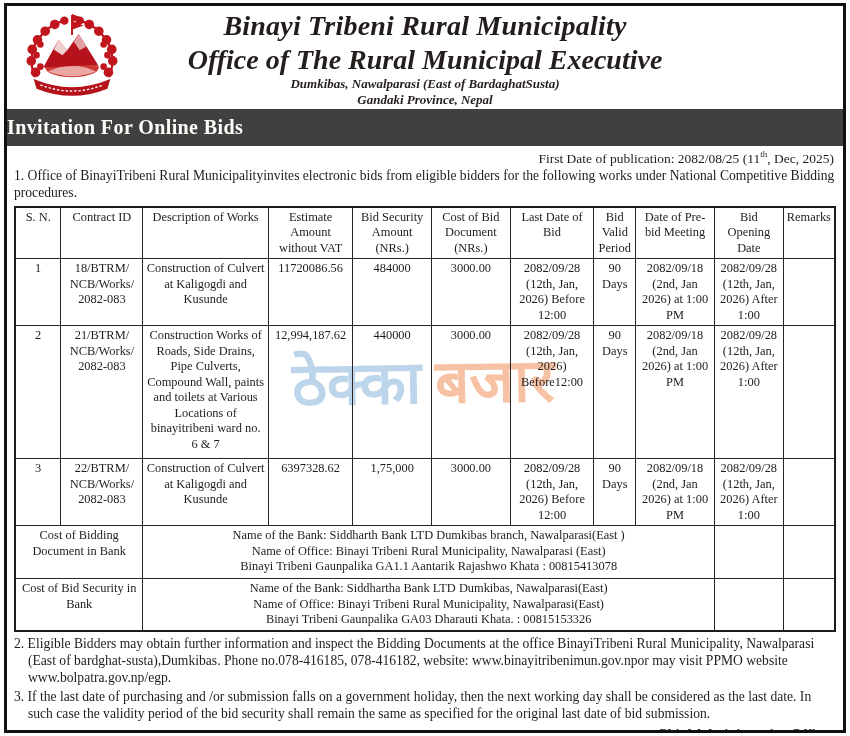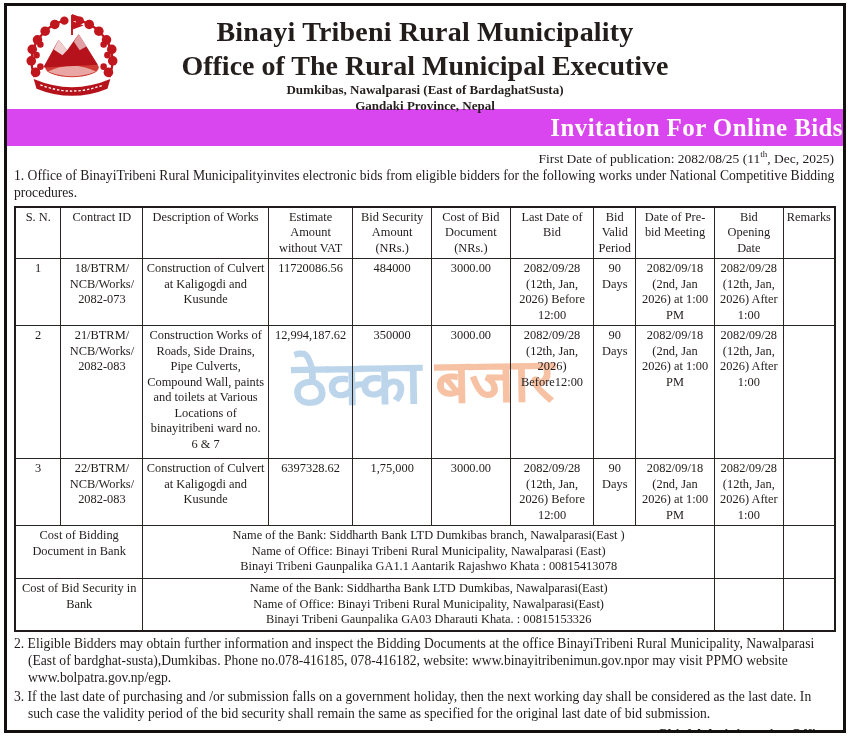--- a/index.html
+++ b/index.html
@@ -2,28 +2,28 @@
 <html><head>
 <meta charset="utf-8">
 <style>
   html,body{margin:0;padding:0;background:#fff;}
   body{width:850px;height:736px;position:relative;font-family:"Liberation Serif","DejaVu Serif",serif;color:#211c1b;}
   .doc{position:absolute;left:4px;top:3px;right:4px;bottom:3px;border:3px solid #141010;background:#fff;overflow:hidden;}
 
   
   .hdr{position:relative;height:103px;}
   .emblem{position:absolute;left:12px;top:6px;width:106px;height:92px;}
-  .hdr-text{text-align:center;padding-top:11px;}
+  .hdr-text{text-align:center;padding-top:5px;font-style:italic;}
   .hdr-muni{font-size:28px;font-weight:bold;color:#221c1b;line-height:1.1;letter-spacing:.2px;}
   .hdr-office{font-size:28px;font-weight:bold;color:#241e1d;line-height:1.15;margin-top:2px;}
   .hdr-addr,.hdr-prov{font-size:13px;font-weight:bold;color:#241e1d;line-height:1.25;}
 
   
-  .banner{background:#d946ef;color:#fffdf8;height:37px;line-height:37px;text-align:right;
-          font-size:25px;font-weight:bold;letter-spacing:.4px;}
+  .banner{background:#404040;color:#fffdf8;height:37px;line-height:37px;text-align:left;
+          font-size:20px;font-weight:bold;letter-spacing:.4px;}
 
   .publine{text-align:right;font-size:13.5px;padding:3px 9px 0 0;line-height:1.2;}
   .publine sup{font-size:9px;}
   .intro{font-size:13.6px;line-height:1.25;padding:1px 7px 2px 7px;}
 
   
   .tblwrap{position:relative;padding:2px 7px 0 7px;}
   .watermark{position:absolute;left:285px;top:135px;z-index:0;font-size:60px;font-weight:bold;
              font-family:"DejaVu Sans",sans-serif;white-space:nowrap;pointer-events:none;
              transform:rotate(-1deg);opacity:.95;}
@@ -137,38 +137,38 @@
         <th>Cost of Bid Document (NRs.)</th>
         <th>Last Date of Bid</th>
         <th>Bid Valid Period</th>
         <th>Date of Pre-bid Meeting</th>
         <th>Bid Opening Date</th>
         <th>Remarks</th>
       </tr>
 
       <tr class="h-r1">
         <td>1</td>
-        <td>18/​BTRM/​NCB/​Works/​2082-073</td>
+        <td>18/​BTRM/​NCB/​Works/​2082-083</td>
         <td>Construction of Culvert at Kaligogdi and Kusunde</td>
         <td>11720086.56</td>
         <td>484000</td>
         <td>3000.00</td>
         <td>2082/09/28 (12th, Jan, 2026) Before 12:00</td>
         <td>90 Days</td>
         <td>2082/09/18 (2nd, Jan 2026) at 1:00 PM</td>
         <td>2082/09/28 (12th, Jan, 2026)  After 1:00</td>
         <td></td>
       </tr>
 
       <tr class="h-r2">
         <td>2</td>
         <td>21/​BTRM/​NCB/​Works/​2082-083</td>
         <td>Construction Works of Roads, Side Drains, Pipe Culverts, Compound Wall, paints and toilets at Various Locations of binayitribeni ward no. 6 &amp; 7</td>
         <td>12,994,187.62</td>
-        <td>350000</td>
+        <td>440000</td>
         <td>3000.00</td>
         <td>2082/09/28 (12th, Jan, 2026) Before12:00</td>
         <td>90 Days</td>
         <td>2082/09/18 (2nd, Jan 2026) at 1:00 PM</td>
         <td>2082/09/28 (12th, Jan, 2026) After 1:00</td>
         <td></td>
       </tr>
 
       <tr class="h-r3">
         <td>3</td>

